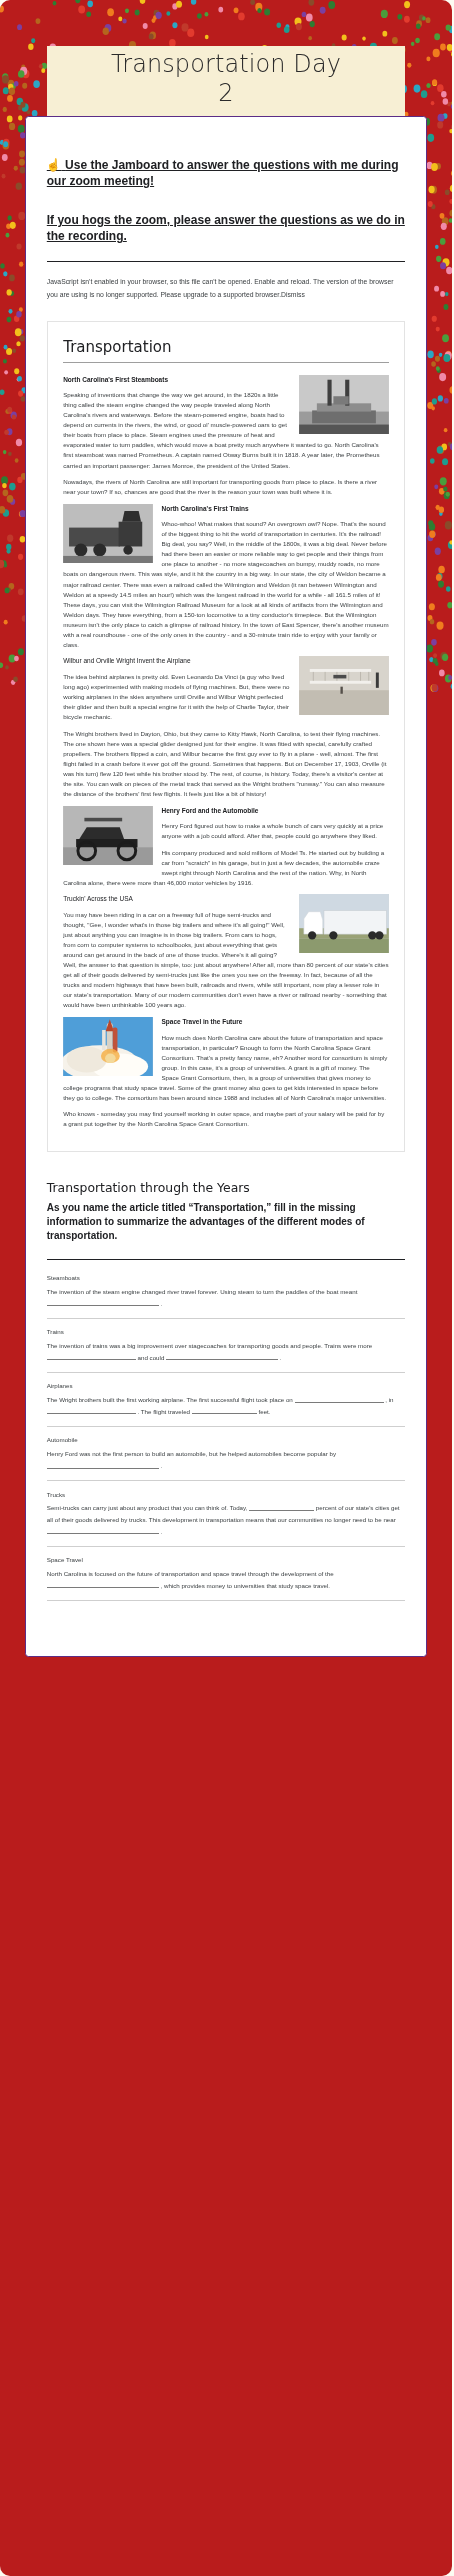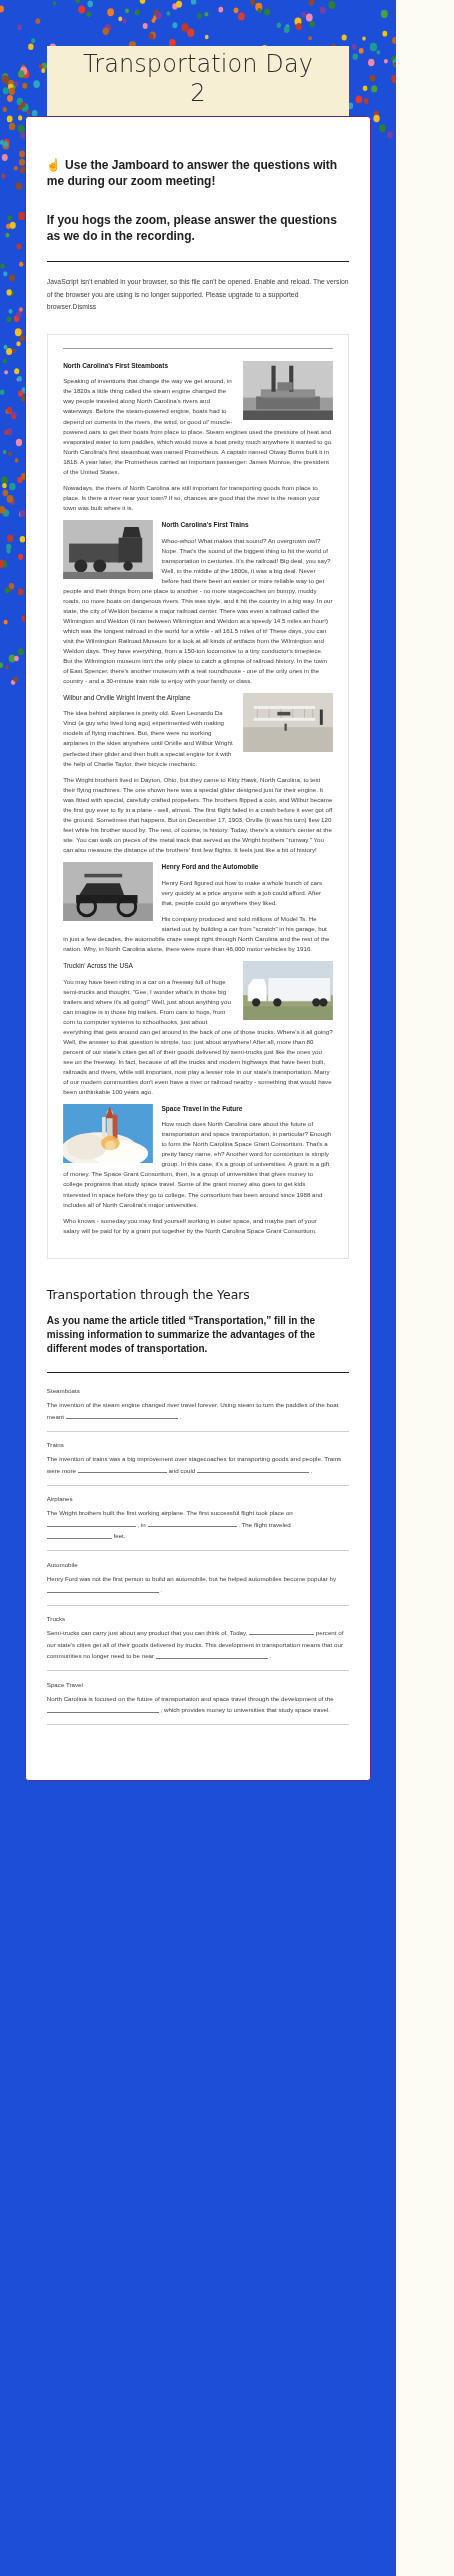--- a/index.html
+++ b/index.html
@@ -7,24 +7,25 @@
   body {
     width: 454px;
     font-family: "Liberation Sans", sans-serif;
     background: #fdfcf2;
     color: #202124;
     -webkit-font-smoothing: antialiased;
   }
   
   #page {
     position: relative;
-    width: 396px;
+    width: 452px;
     min-height: 2576px;
-    background: #1d4ed8;
+    background: #b91c1c;
     overflow: hidden;
+    border-radius: 10px;
   }
   #confetti {
     position: absolute;
     inset: 0;
     width: 454px;
     height: 2576px;
     pointer-events: none;
     z-index: 0;
   }
   
@@ -56,20 +57,21 @@
     padding: 15.4px 18px 24px 18px;
   }
   .inner { padding: 0 2.4px; }
 
   .callout {
     font-size: 12px;
     font-weight: bold;
     line-height: 1.36;
     color: #202124;
     margin: 24px 0 0 0;
+    text-decoration: underline;
   }
   .callout .finger { color: #f0a12a; }
   .callout.second { margin-top: 22.5px; }
 
   .hr {
     border: 0;
     border-top: 0.6px solid #202124;
     margin: 16.6px 0 14px 0;
   }
 
@@ -124,21 +126,21 @@
   .fig.right { float: right; margin: 0 0 4.7px 8.3px; }
   .fig.left  { float: left;  margin: 0 8.3px 4.7px 0; }
   .fig svg { display:block; width:100%; height:100%; }
   .clear { clear: both; }
 
   
   .ws-title {
     font-family: "DejaVu Sans", sans-serif;
     font-weight: 400;
     font-size: 12.4px;
-    margin: 28px 0 12px 0;
+    margin: 28px 0 6px 0;
     color: #202124;
   }
   .ws-sub {
     font-size: 10px;
     font-weight: bold;
     line-height: 1.38;
     margin: 2.4px 0 0 0;
     color: #202124;
   }
   .q-block { margin-top: 9.5px; }
@@ -633,20 +635,21 @@
         <span>Use the Jamboard to answer the questions with me during our zoom meeting!</span>
       </p>
 
       <p class="callout second">If you hogs the zoom, please answer the questions as we do in the recording.</p>
 
       <hr class="hr">
 
       <p class="js-notice">JavaScript isn't enabled in your browser, so this file can't be opened. Enable and reload. The version of the browser you are using is no longer supported. Please upgrade to a supported browser.Dismiss</p>
 
       <div class="article">
+        <h2>Transportation</h2>
         <hr class="art-rule">
         <div id="article-sections">
             <div>
               <div class="fig right">
                 <svg viewBox="0 0 152 100">
                   <defs>
                     <linearGradient id="gsteamboat-photo" x1="0" y1="0" x2="0" y2="1">
                       <stop offset="0" stop-color="#cfcfcf"></stop>
                       <stop offset="1" stop-color="#8f8f8f"></stop>
                     </linearGradient>

